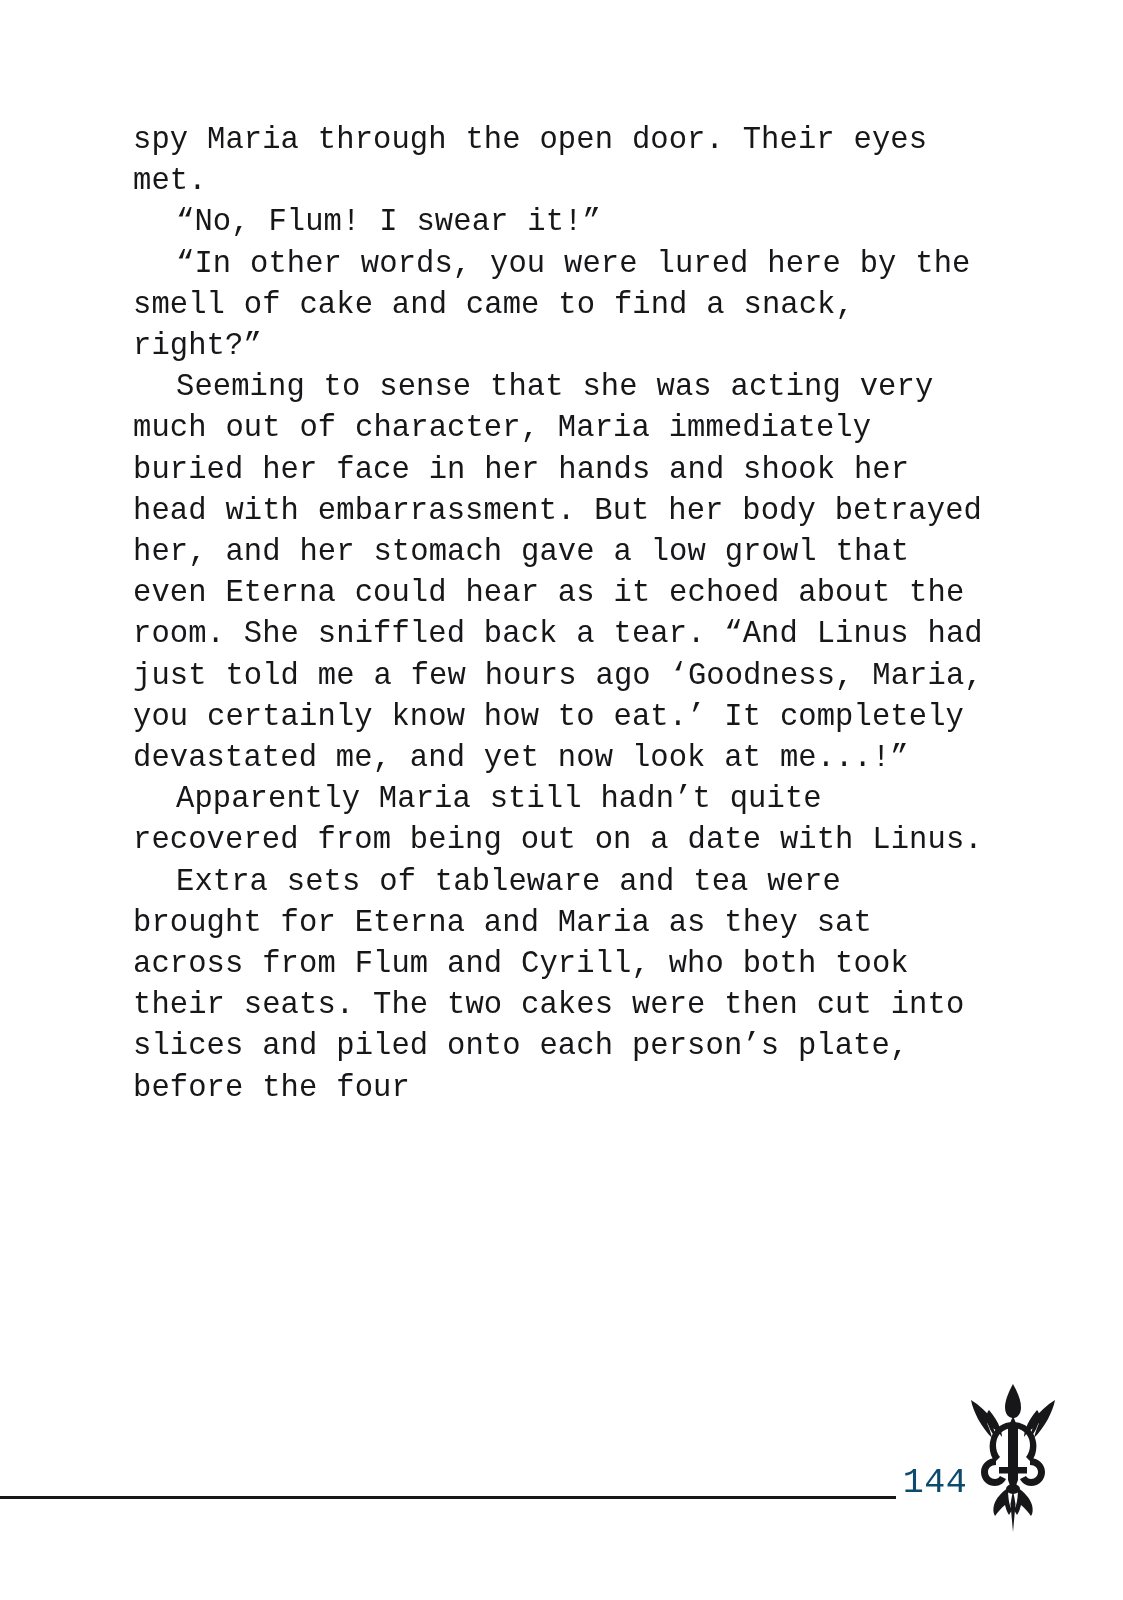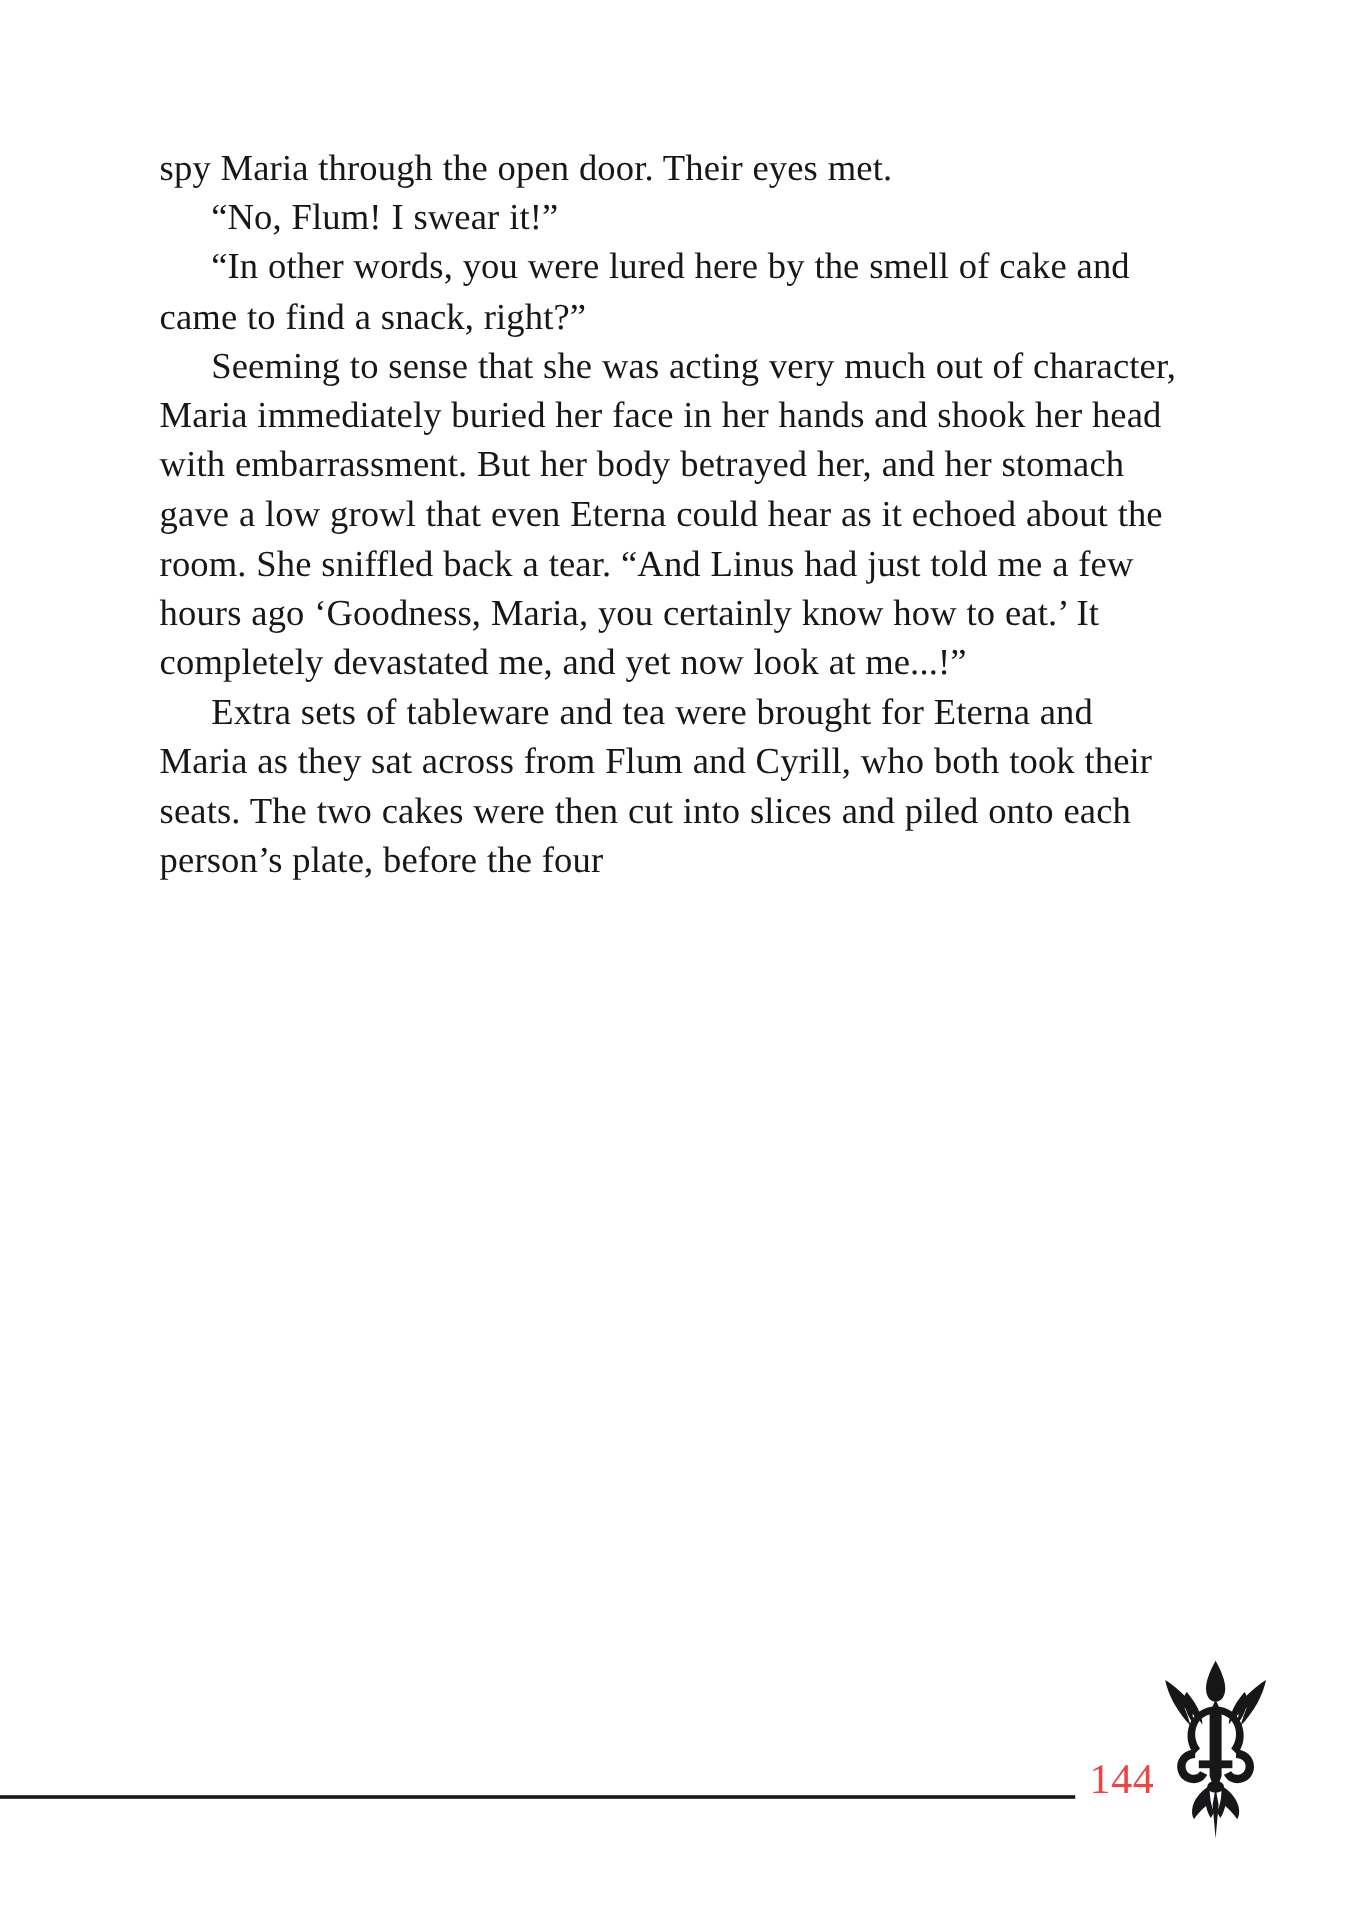--- a/index.html
+++ b/index.html
@@ -6,21 +6,21 @@
     margin: 0;
     padding: 0;
     background: #ffffff;
   }
   .page {
     position: relative;
     width: 1123px;
     height: 1600px;
     background: #ffffff;
     overflow: hidden;
-    font-family: Liberation Serif, serif;
+    font-family: Liberation Mono, monospace;
   }
 
   
   .textblock {
     position: absolute;
     left: 133px;
     top: 120px;
     width: 850px;
   }
   .para {
@@ -48,21 +48,21 @@
     background: #17171a;
   }
   .folio {
     position: absolute;
     left: 902px;
     top: 1463px;
     width: 66px;
     text-align: center;
     font-size: 35px;
     line-height: 40px;
-    color: #ef4444;
+    color: #0c4a6e;
     letter-spacing: 0.5px;
   }
   .ornament {
     position: absolute;
     left: 958px;
     top: 1372px;
     width: 110px;
     height: 160px;
   }
   .ornament svg {
@@ -74,20 +74,21 @@
 </head>
 <body>
 
 <div class="page">
 
   <div class="textblock">
       <p class="para no-indent">spy Maria through the open door. Their eyes met.</p>
       <p class="para">“No, Flum! I swear it!”</p>
       <p class="para">“In other words, you were lured here by the smell of cake and came to find a snack, right?”</p>
       <p class="para">Seeming to sense that she was acting very much out of character, Maria immediately buried her face in her hands and shook her head with embarrassment. But her body betrayed her, and her stomach gave a low growl that even Eterna could hear as it echoed about the room. She sniffled back a tear. “And Linus had just told me a few hours ago ‘Goodness, Maria, you certainly know how to eat.’ It completely devastated me, and yet now look at me...!”</p>
+      <p class="para">Apparently Maria still hadn’t quite recovered from being out on a date with Linus.</p>
       <p class="para">Extra sets of tableware and tea were brought for Eterna and Maria as they sat across from Flum and Cyrill, who both took their seats. The two cakes were then cut into slices and piled onto each person’s plate, before the four</p>
     </div>
 
   <div class="footer-rule"></div>
 
   <div class="folio">144</div>
 
   <div class="ornament">
     <svg viewBox="0 0 110 160" xmlns="http://www.w3.org/2000/svg" aria-hidden="true">
       <g fill="#17171a">

